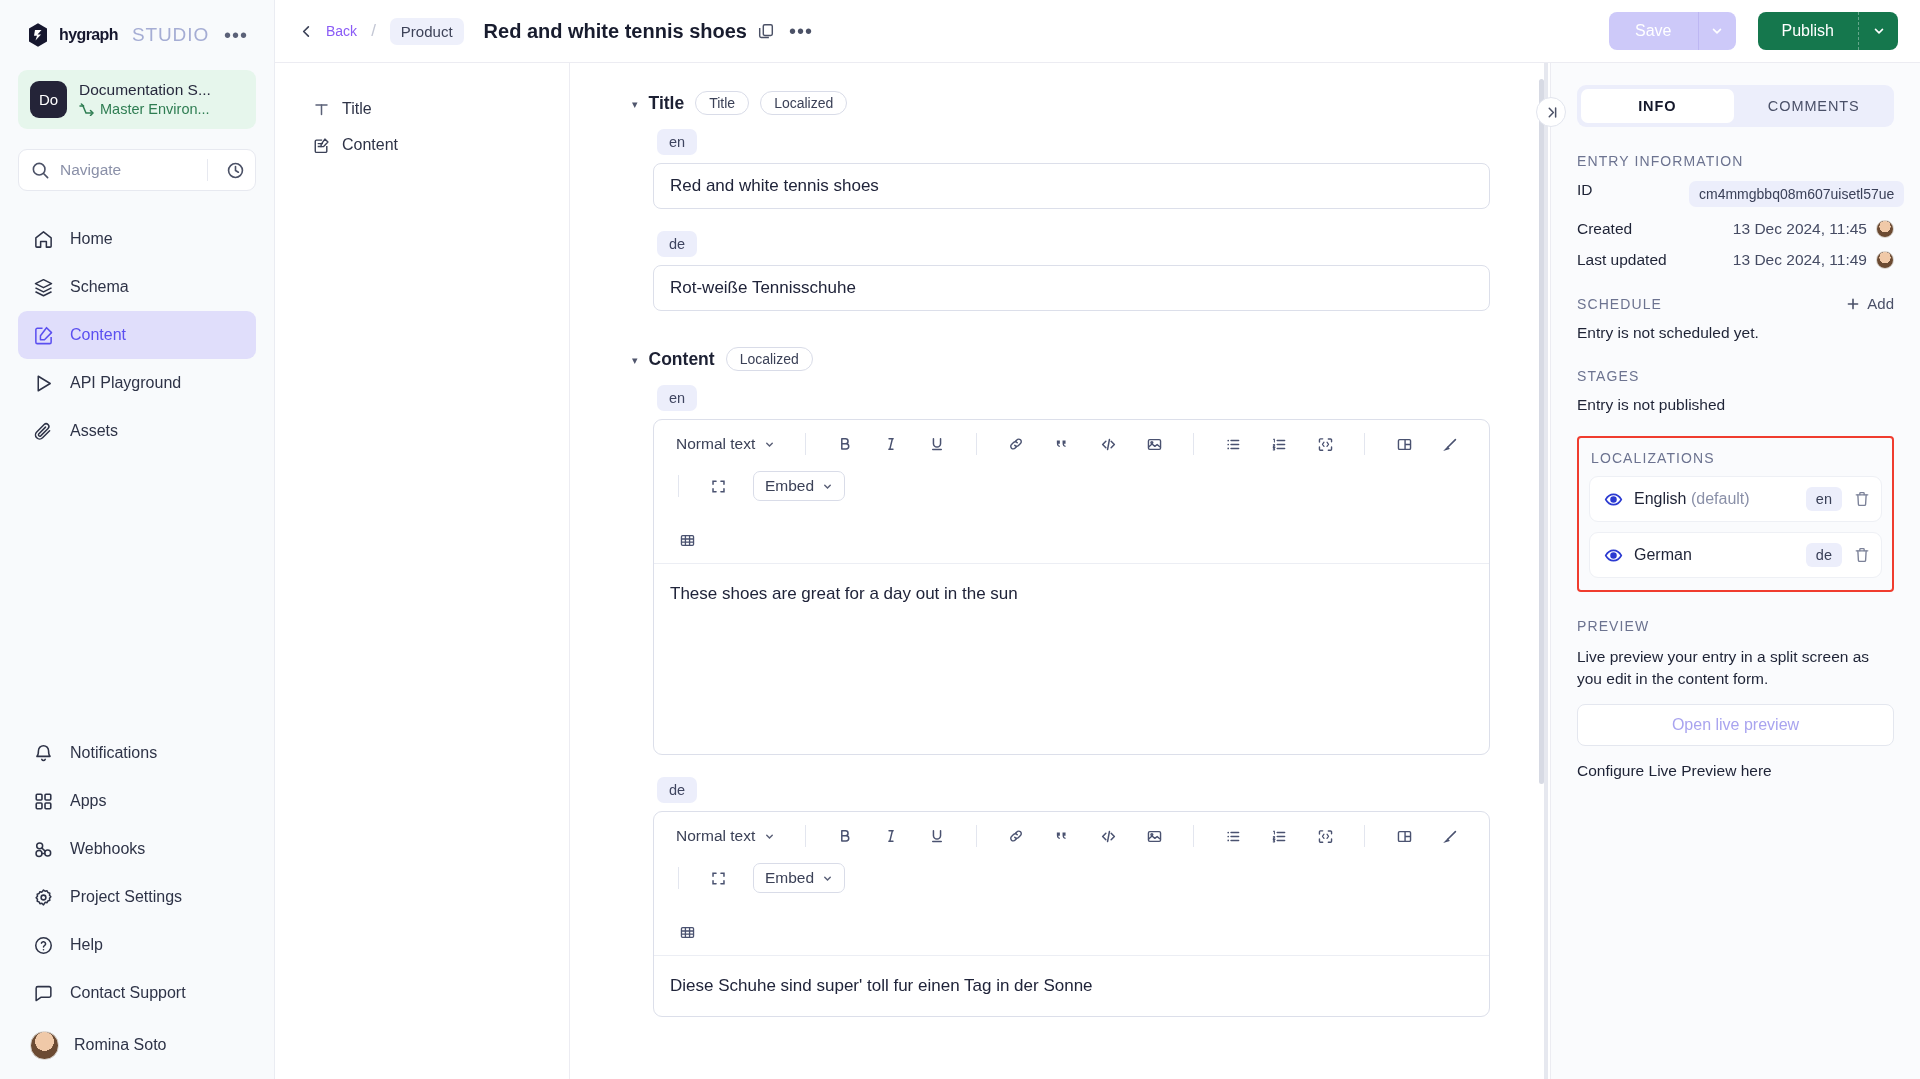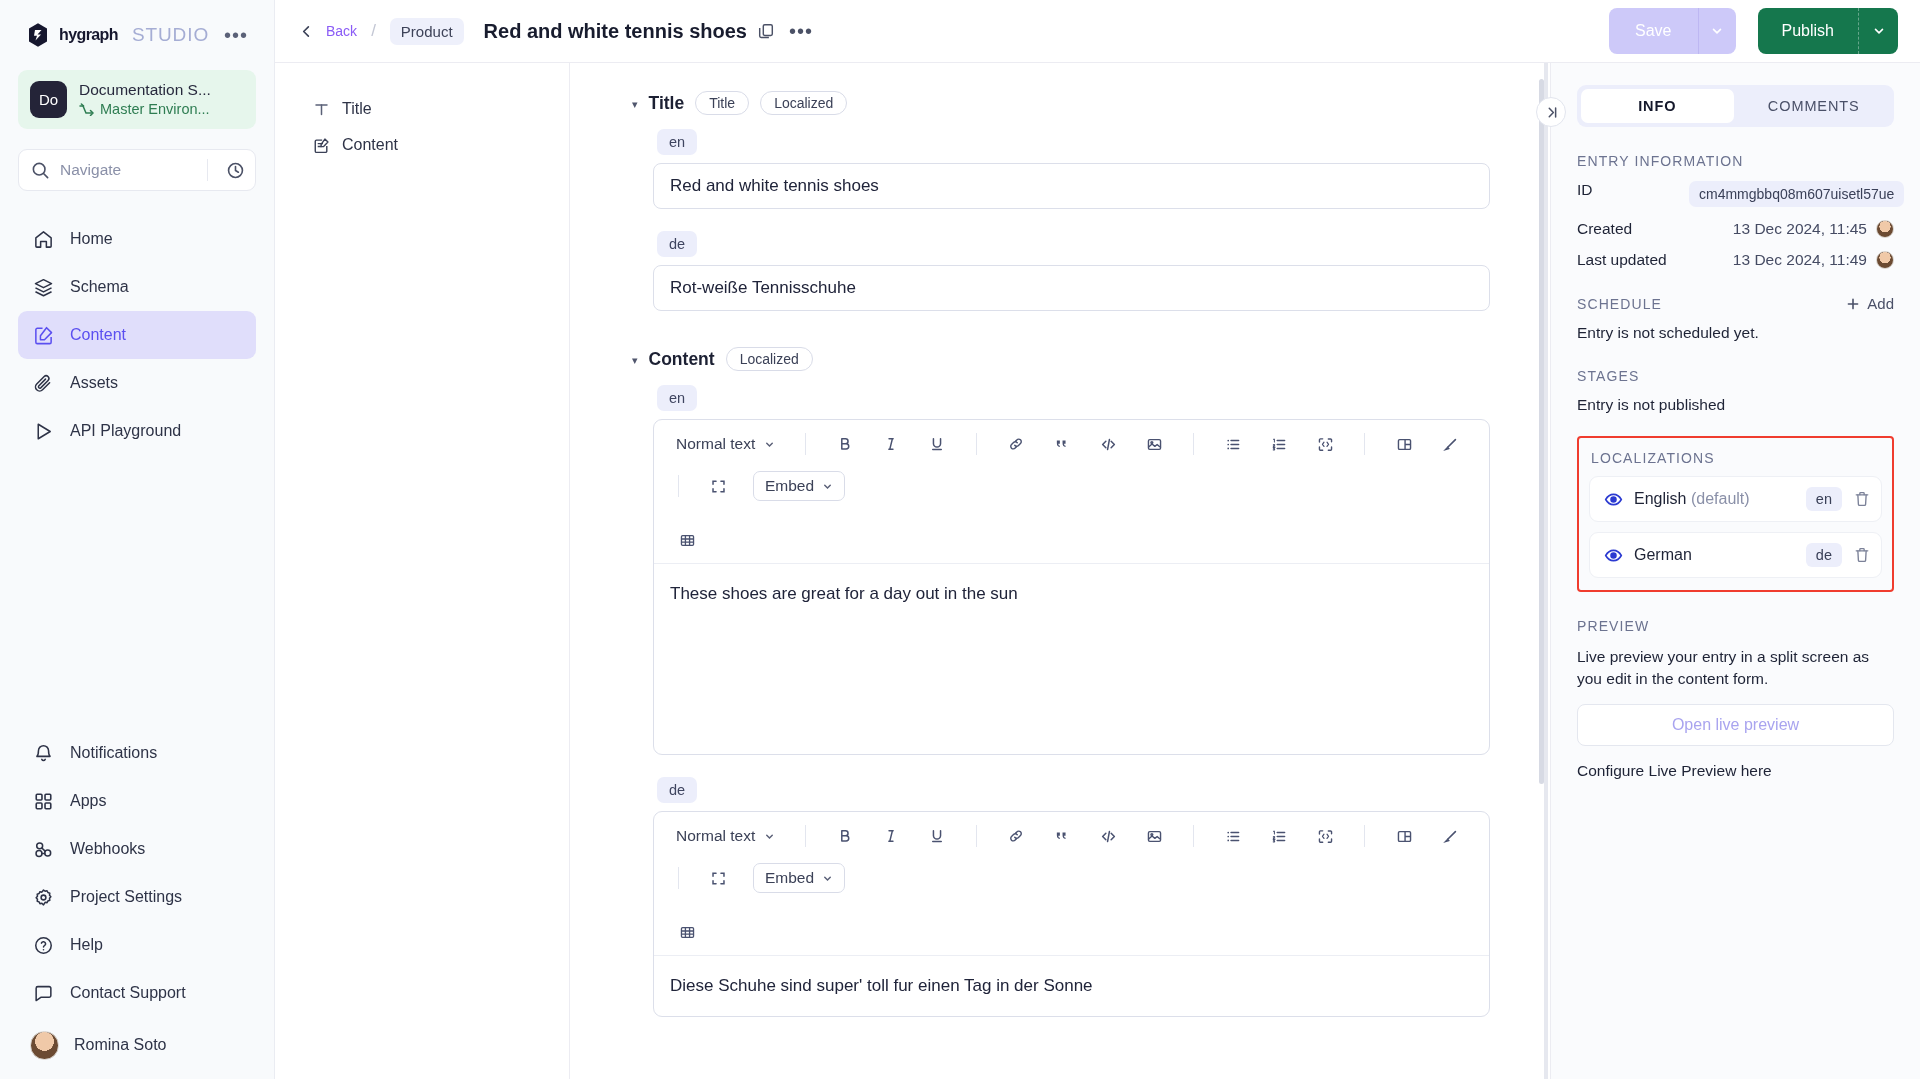--- a/index.html
+++ b/index.html
@@ -80,21 +80,21 @@
   .back-btn { display:flex; align-items:center; gap:12px; color:#8b5cf6; font-size:14px; cursor:pointer; }
   .bc-slash { color:#c3c7d4; font-size:17px; margin: 0 4px; }
   .bc-chip {
     background:#eef0fb; color:#3d4258; font-size:15px; border-radius:7px; padding:5px 11px; cursor:pointer;
   }
   .entry-title { font-size:20px; font-weight:700; color:#181c2e; margin-left:10px; white-space:nowrap; }
   .copy-ico, .more-ico { color:#4b5166; cursor:pointer; display:flex; align-items:center; }
   .more-ico { font-size:20px; letter-spacing:1px; line-height:8px; padding:0 4px; }
   .spacer { flex:1; }
 
-  .btn-group { display:flex; align-items:stretch; border-radius:8px; overflow:hidden; height:46px; }
+  .btn-group { display:flex; align-items:stretch; border-radius:8px; overflow:hidden; height:38px; }
   .btn-save { background:#cdc9f9; color:#ffffff; font-size:16px; padding: 0 26px; display:flex; align-items:center; cursor:default; }
   .btn-save-caret { background:#cdc9f9; color:#ffffff; width:38px; display:flex; align-items:center; justify-content:center; border-left:1px solid #bdb7f2; cursor:pointer;}
   .btn-publish { background:#15774d; color:#fff; font-size:16px; padding:0 24px; display:flex; align-items:center; cursor:pointer; }
   .btn-pub-caret { background:#15774d; color:#fff; width:40px; display:flex; align-items:center; justify-content:center; border-left:1px dashed rgba(255,255,255,.35); cursor:pointer;}
 
   .body-area { flex:1; display:flex; min-height:0; position:relative; }
 
   
   .field-tree { width: 295px; flex:0 0 295px; border-right:1px solid #ececf2; padding: 28px 0 0 0; background:#fff; }
   .tree-item { display:flex; align-items:center; gap:12px; padding: 9px 26px 9px 38px; font-size:16px; color:#2e3347; cursor:pointer; }
@@ -249,33 +249,33 @@
         <span class="ico">
           <svg width="21" height="21" viewBox="0 0 22 22" fill="none" stroke="#5b4ff0" stroke-width="1.6" stroke-linejoin="round">
               <path d="M19 12.5V18a1.5 1.5 0 0 1-1.5 1.5h-13A1.5 1.5 0 0 1 3 18V5a1.5 1.5 0 0 1 1.5-1.5H10"></path>
               <path d="M14.2 2.8 19.4 8 12 15.4H7.8v-4.2z" stroke-linecap="round"></path>
             </svg>
         </span>
         <span>Content</span>
       </div>
       <div class="nav-item">
         <span class="ico">
+          <svg width="21" height="21" viewBox="0 0 22 22" fill="none" stroke="#2e3347" stroke-width="1.6" stroke-linejoin="round">
+              <path d="M5.5 3.4 18 11 5.5 18.6z"></path>
+            </svg>
+        </span>
+        <span>API Playground</span>
+      </div>
+      <div class="nav-item">
+        <span class="ico">
           <svg width="21" height="21" viewBox="0 0 22 22" fill="none" stroke="#2e3347" stroke-width="1.6" stroke-linecap="round">
               <path d="M17.4 10.2 10 17.6a4.3 4.3 0 0 1-6.1-6.1l7.8-7.8a2.9 2.9 0 0 1 4.1 4.1l-7.7 7.8a1.5 1.5 0 0 1-2.1-2.1l7.1-7.1"></path>
             </svg>
         </span>
         <span>Assets</span>
-      </div>
-      <div class="nav-item">
-        <span class="ico">
-          <svg width="21" height="21" viewBox="0 0 22 22" fill="none" stroke="#2e3347" stroke-width="1.6" stroke-linejoin="round">
-              <path d="M5.5 3.4 18 11 5.5 18.6z"></path>
-            </svg>
-        </span>
-        <span>API Playground</span>
       </div>
     </nav>
 
     <div class="nav-bottom">
       <div class="nav-item">
         <span class="ico">
           <svg width="21" height="21" viewBox="0 0 22 22" fill="none" stroke="#2e3347" stroke-width="1.6" stroke-linejoin="round">
               <path d="M11 2.8a5.3 5.3 0 0 0-5.3 5.3c0 4.4-1.6 5.9-1.6 5.9h13.8s-1.6-1.5-1.6-5.9A5.3 5.3 0 0 0 11 2.8z"></path>
               <path d="M9.2 17.1a2 2 0 0 0 3.6 0" stroke-linecap="round"></path>
             </svg>

